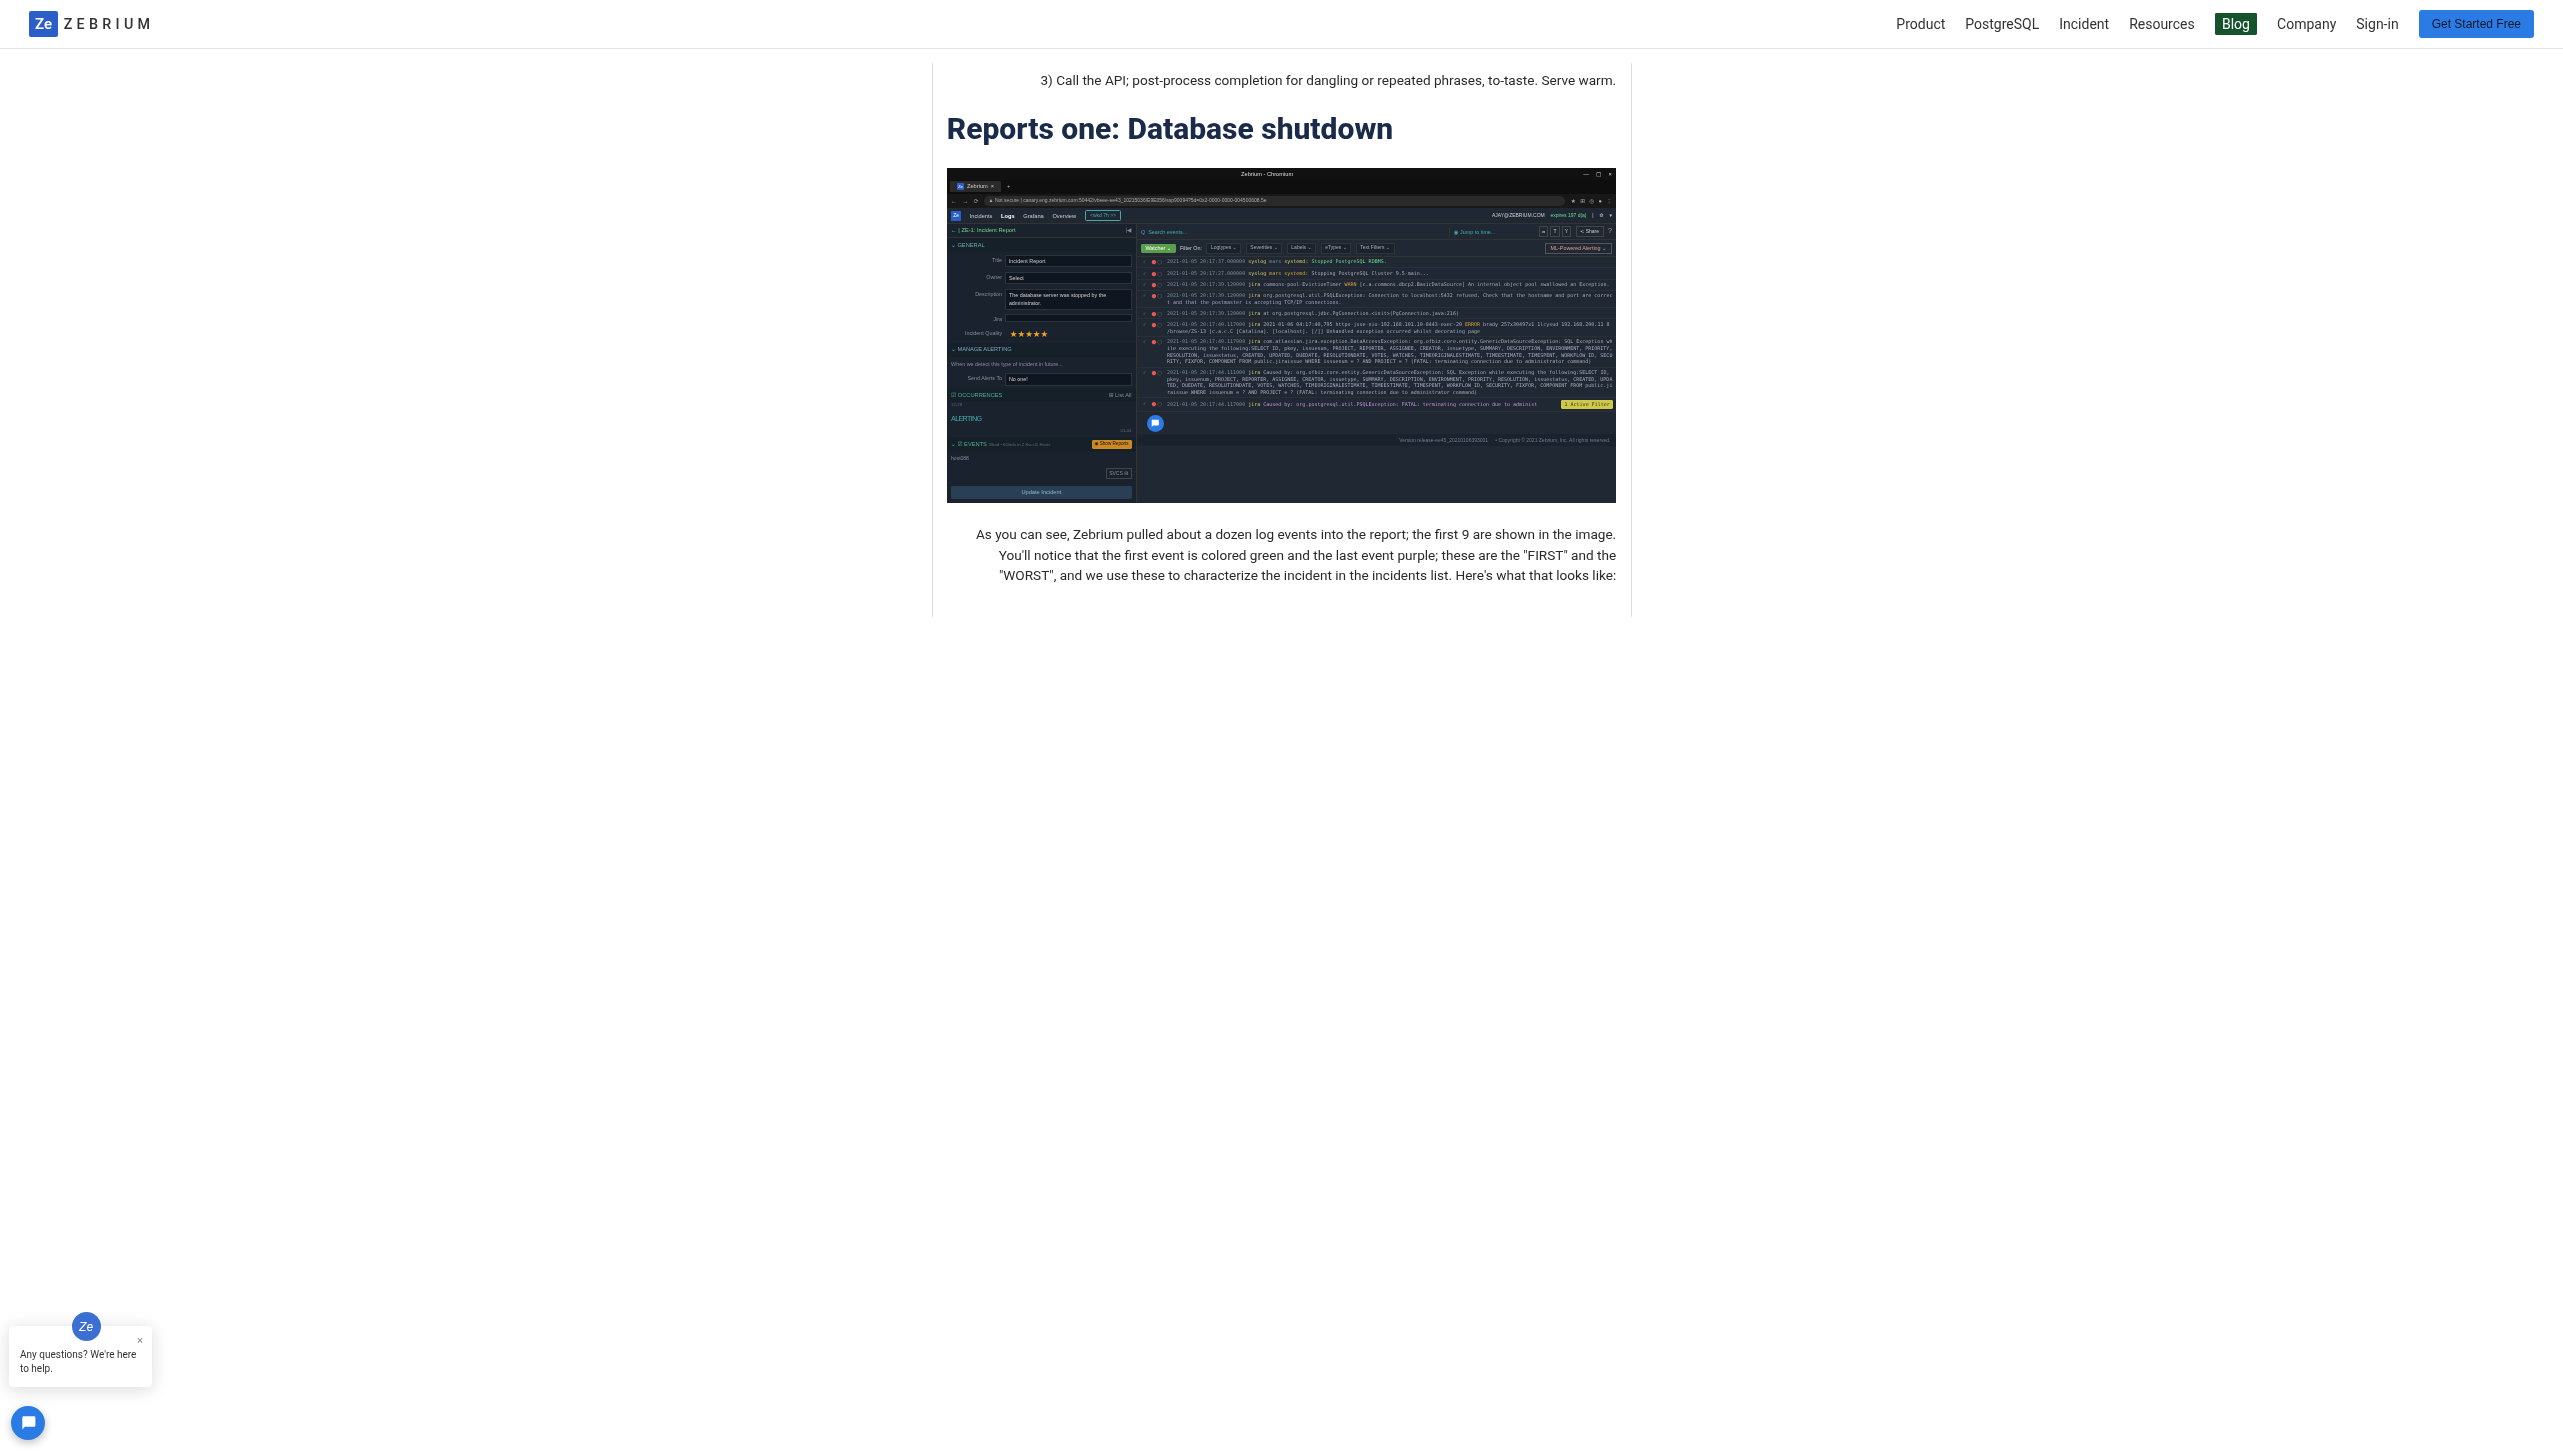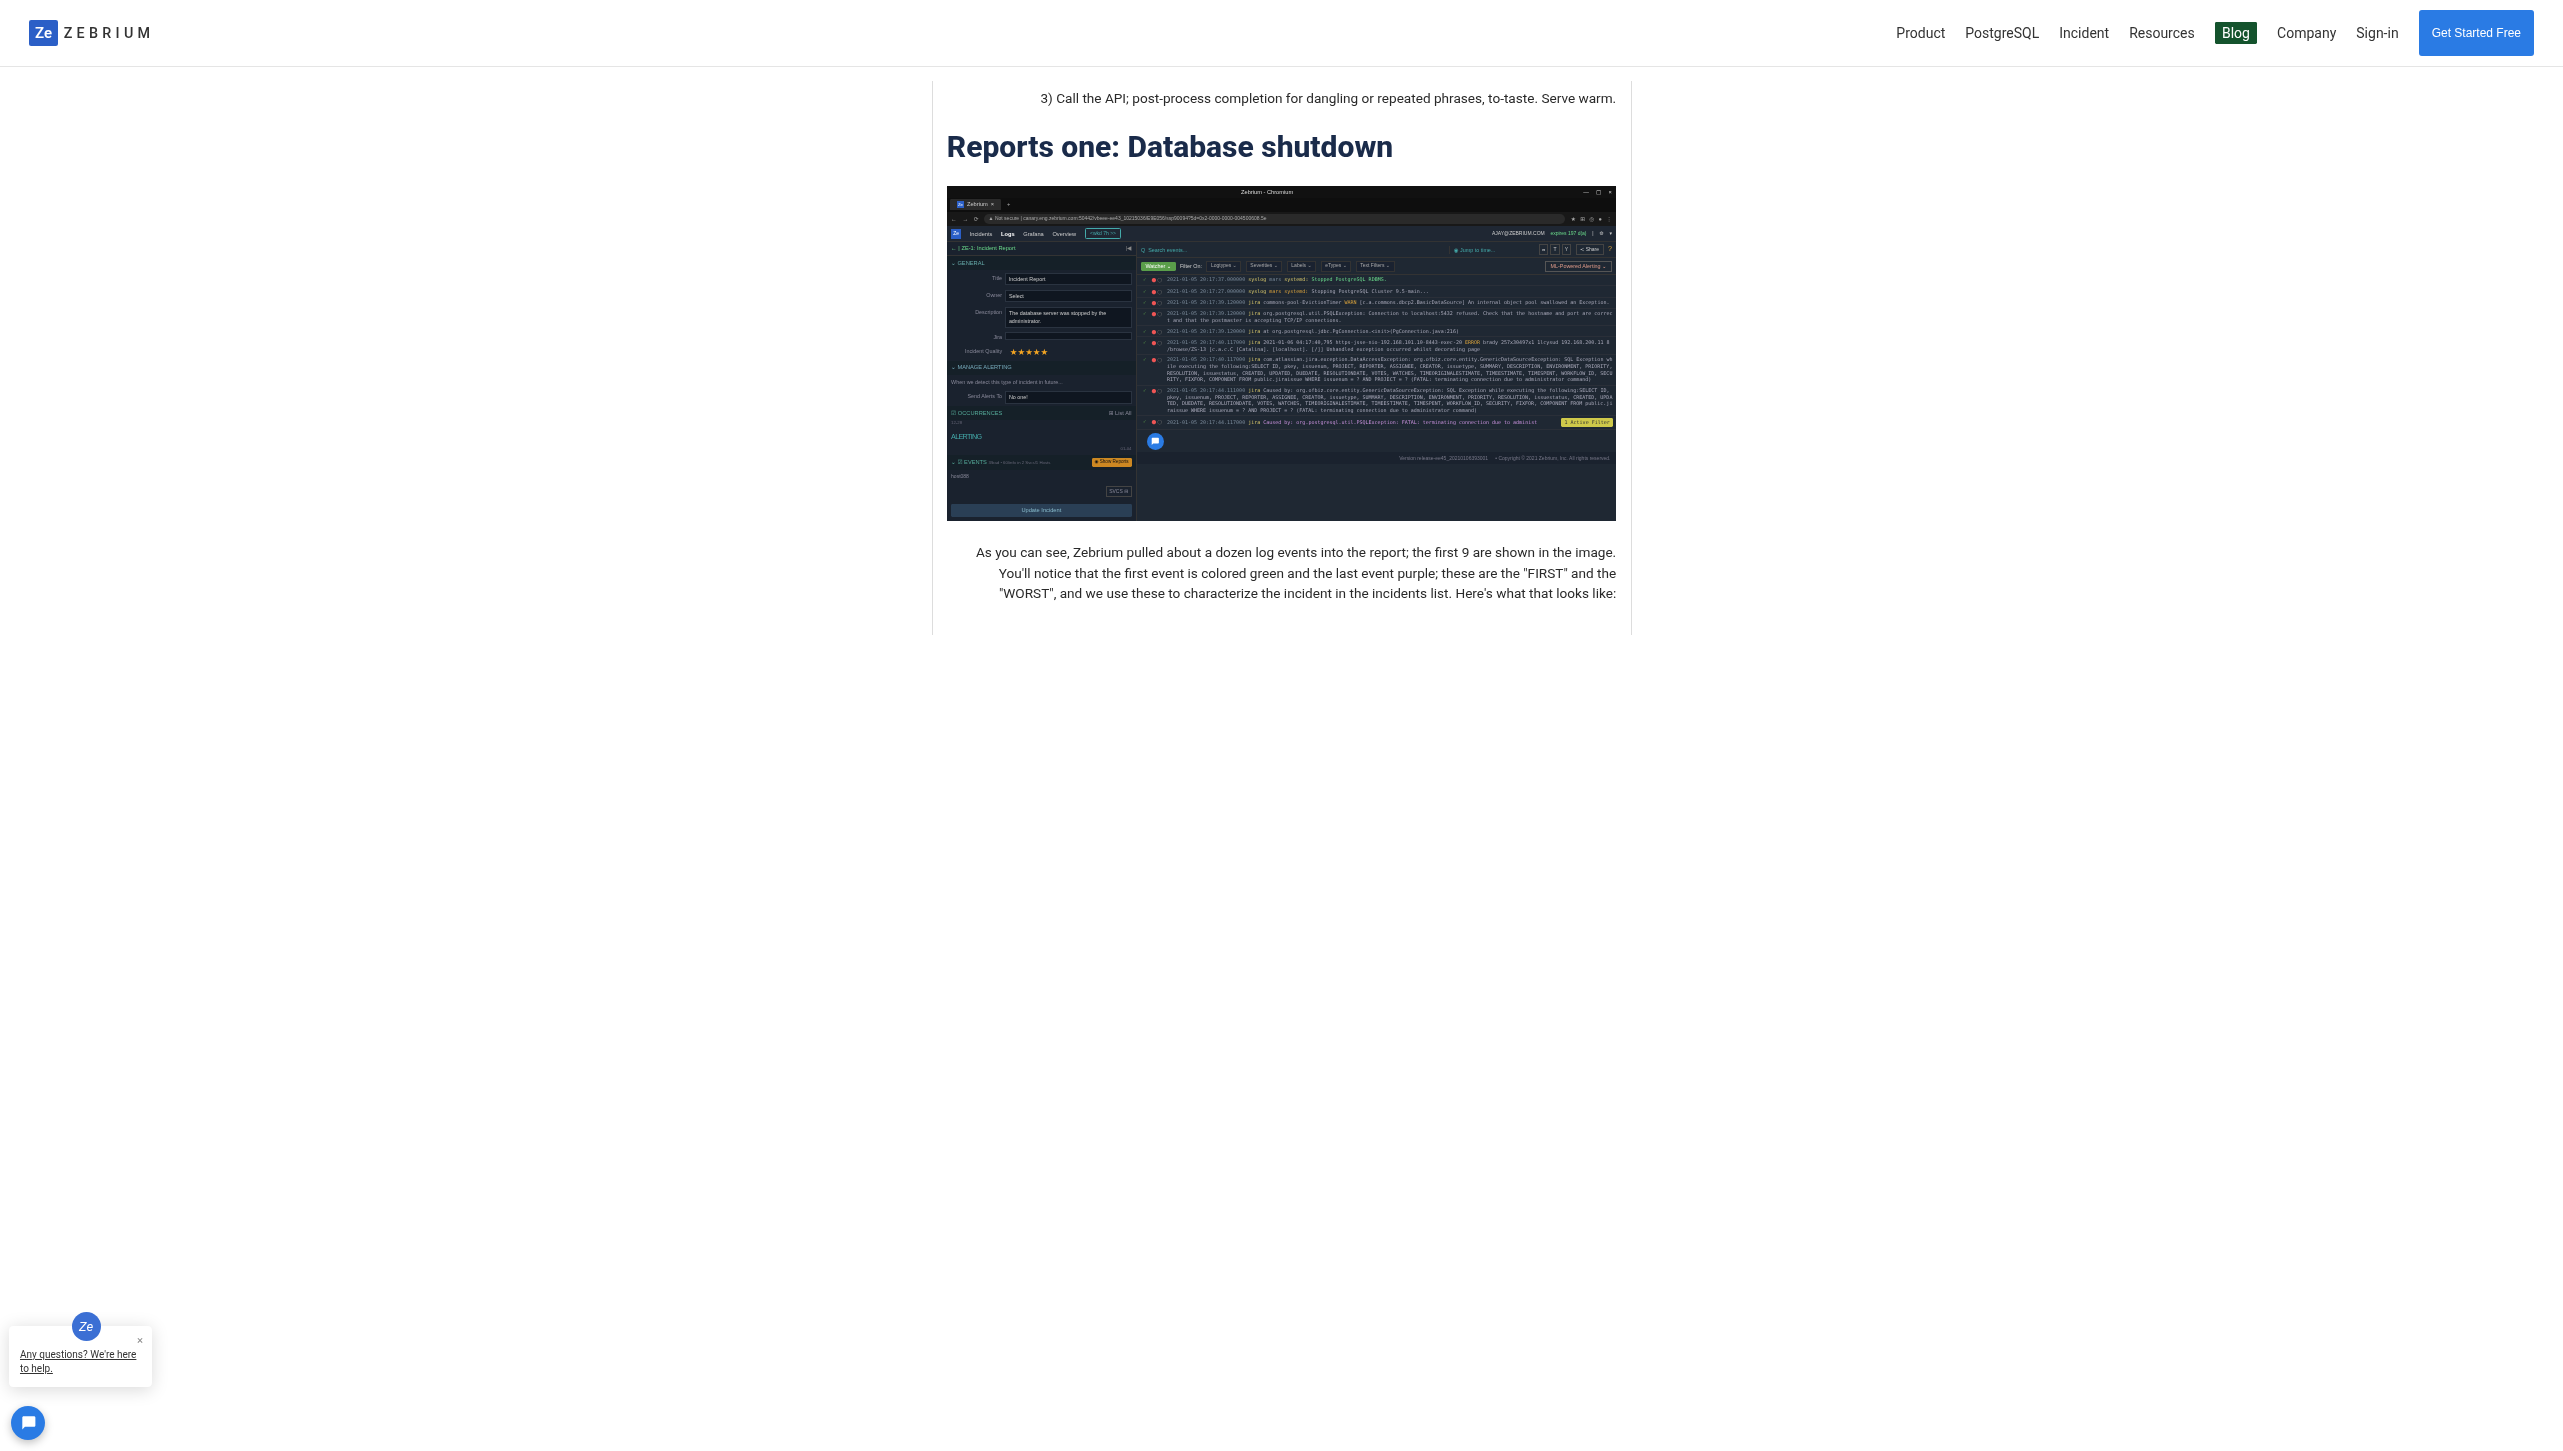--- a/index.html
+++ b/index.html
@@ -57,23 +57,23 @@
       cursor: pointer;
     }
     .nav-item.active {
       background: #14532d;
       color: #fff;
       padding: 2.9px 7.2px;
       border-radius: 1.4px;
     }
     .cta-button {
       background: #2a7be4;
-      color: #ffffff;
+      color: #0f172a;
       border: none;
-      padding: 16px 13px;
+      padding: 7px 13px;
       font-size: 12px;
       border-radius: 2.9px;
       cursor: pointer;
     }
     
     
     .content-wrapper {
       max-width: 758px;
       margin: 0 auto;
       padding: 14.3px 29px 43px;
@@ -445,21 +445,20 @@
       right: 8.6px;
       color: #888;
       cursor: pointer;
       font-size: 11.4px;
     }
     .chat-widget-popup p {
       margin-top: 11.4px;
       font-size: 10px;
       color: #333;
       line-height: 1.4;
-      text-decoration: underline;
     }
     .chat-bubble-btn {
       position: fixed;
       bottom: 11.4px;
       left: 11.4px;
       width: 34px; height: 34px;
       border-radius: 50%;
       background: #2a7be4;
       display: flex;
       align-items: center;

